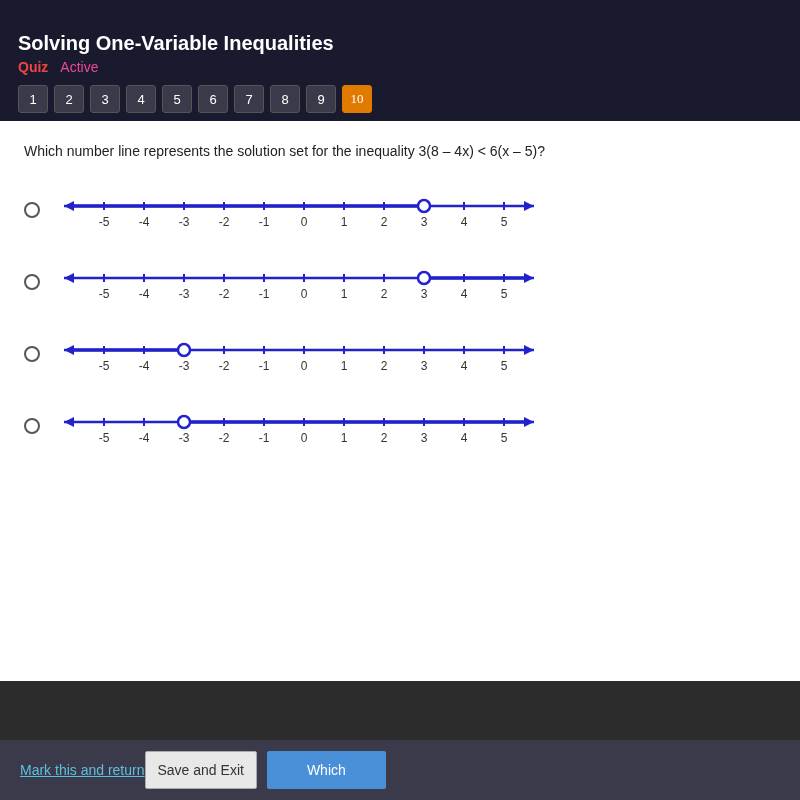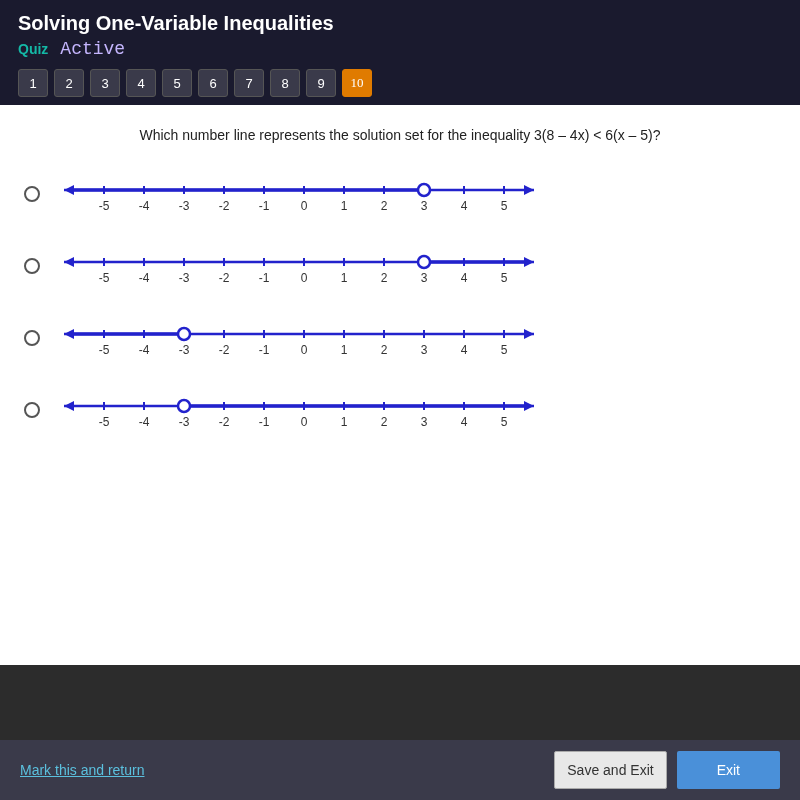--- a/index.html
+++ b/index.html
@@ -6,47 +6,46 @@
     body {
       width: 800px;
       height: 800px;
       background: #2c2c2c;
       font-family: Arial, sans-serif;
       overflow: hidden;
     }
 
     .header {
       background: #1a1a2e;
-      padding: 12px 18px 8px 18px;
+      padding: 32px 18px 8px 18px;
     }
 
     .header-title {
       color: white;
       font-size: 20px;
       font-weight: bold;
       margin-bottom: 4px;
     }
 
     .header-sub {
       display: flex;
       align-items: center;
       gap: 12px;
       margin-bottom: 10px;
     }
 
     .quiz-label {
-      color: #14b8a6;
+      color: #ef4444;
       font-size: 14px;
       font-weight: bold;
     }
 
     .active-label {
-      color: #c4b5fd;
-      font-size: 18px;
-      font-family: Liberation Mono, monospace;
+      color: #ec4899;
+      font-size: 14px;
     }
 
     .question-nav {
       display: flex;
       gap: 6px;
     }
 
     .nav-btn {
       width: 30px;
       height: 28px;
@@ -73,21 +72,20 @@
       margin: 0;
       padding: 20px 24px 18px 24px;
       min-height: 560px;
     }
 
     .question-text {
       font-size: 14px;
       color: #222;
       margin-bottom: 22px;
       line-height: 1.5;
-      text-align: center;
     }
 
     .options-list {
       display: flex;
       flex-direction: column;
       gap: 20px;
     }
 
     .option-row {
       display: flex;
@@ -117,21 +115,20 @@
 
     .bottom-bar {
       background: #3a3a4a;
       position: absolute;
       bottom: 0;
       left: 0;
       right: 0;
       height: 60px;
       display: flex;
       align-items: center;
-      justify-content: space-between;
       padding: 0 20px;
     }
 
     .mark-return-link {
       color: #5bc0de;
       font-size: 14px;
       text-decoration: underline;
       cursor: pointer;
     }
 
@@ -341,15 +338,15 @@
       </div>
     </div>
 
   </div>
 </div>
 
 <div class="bottom-bar">
   <span class="mark-return-link">Mark this and return</span>
   <div class="bottom-buttons">
     <button class="save-exit-btn">Save and Exit</button>
-    <button class="next-btn">Exit</button>
+    <button class="next-btn">Which</button>
   </div>
 </div>
 
 </body></html>

